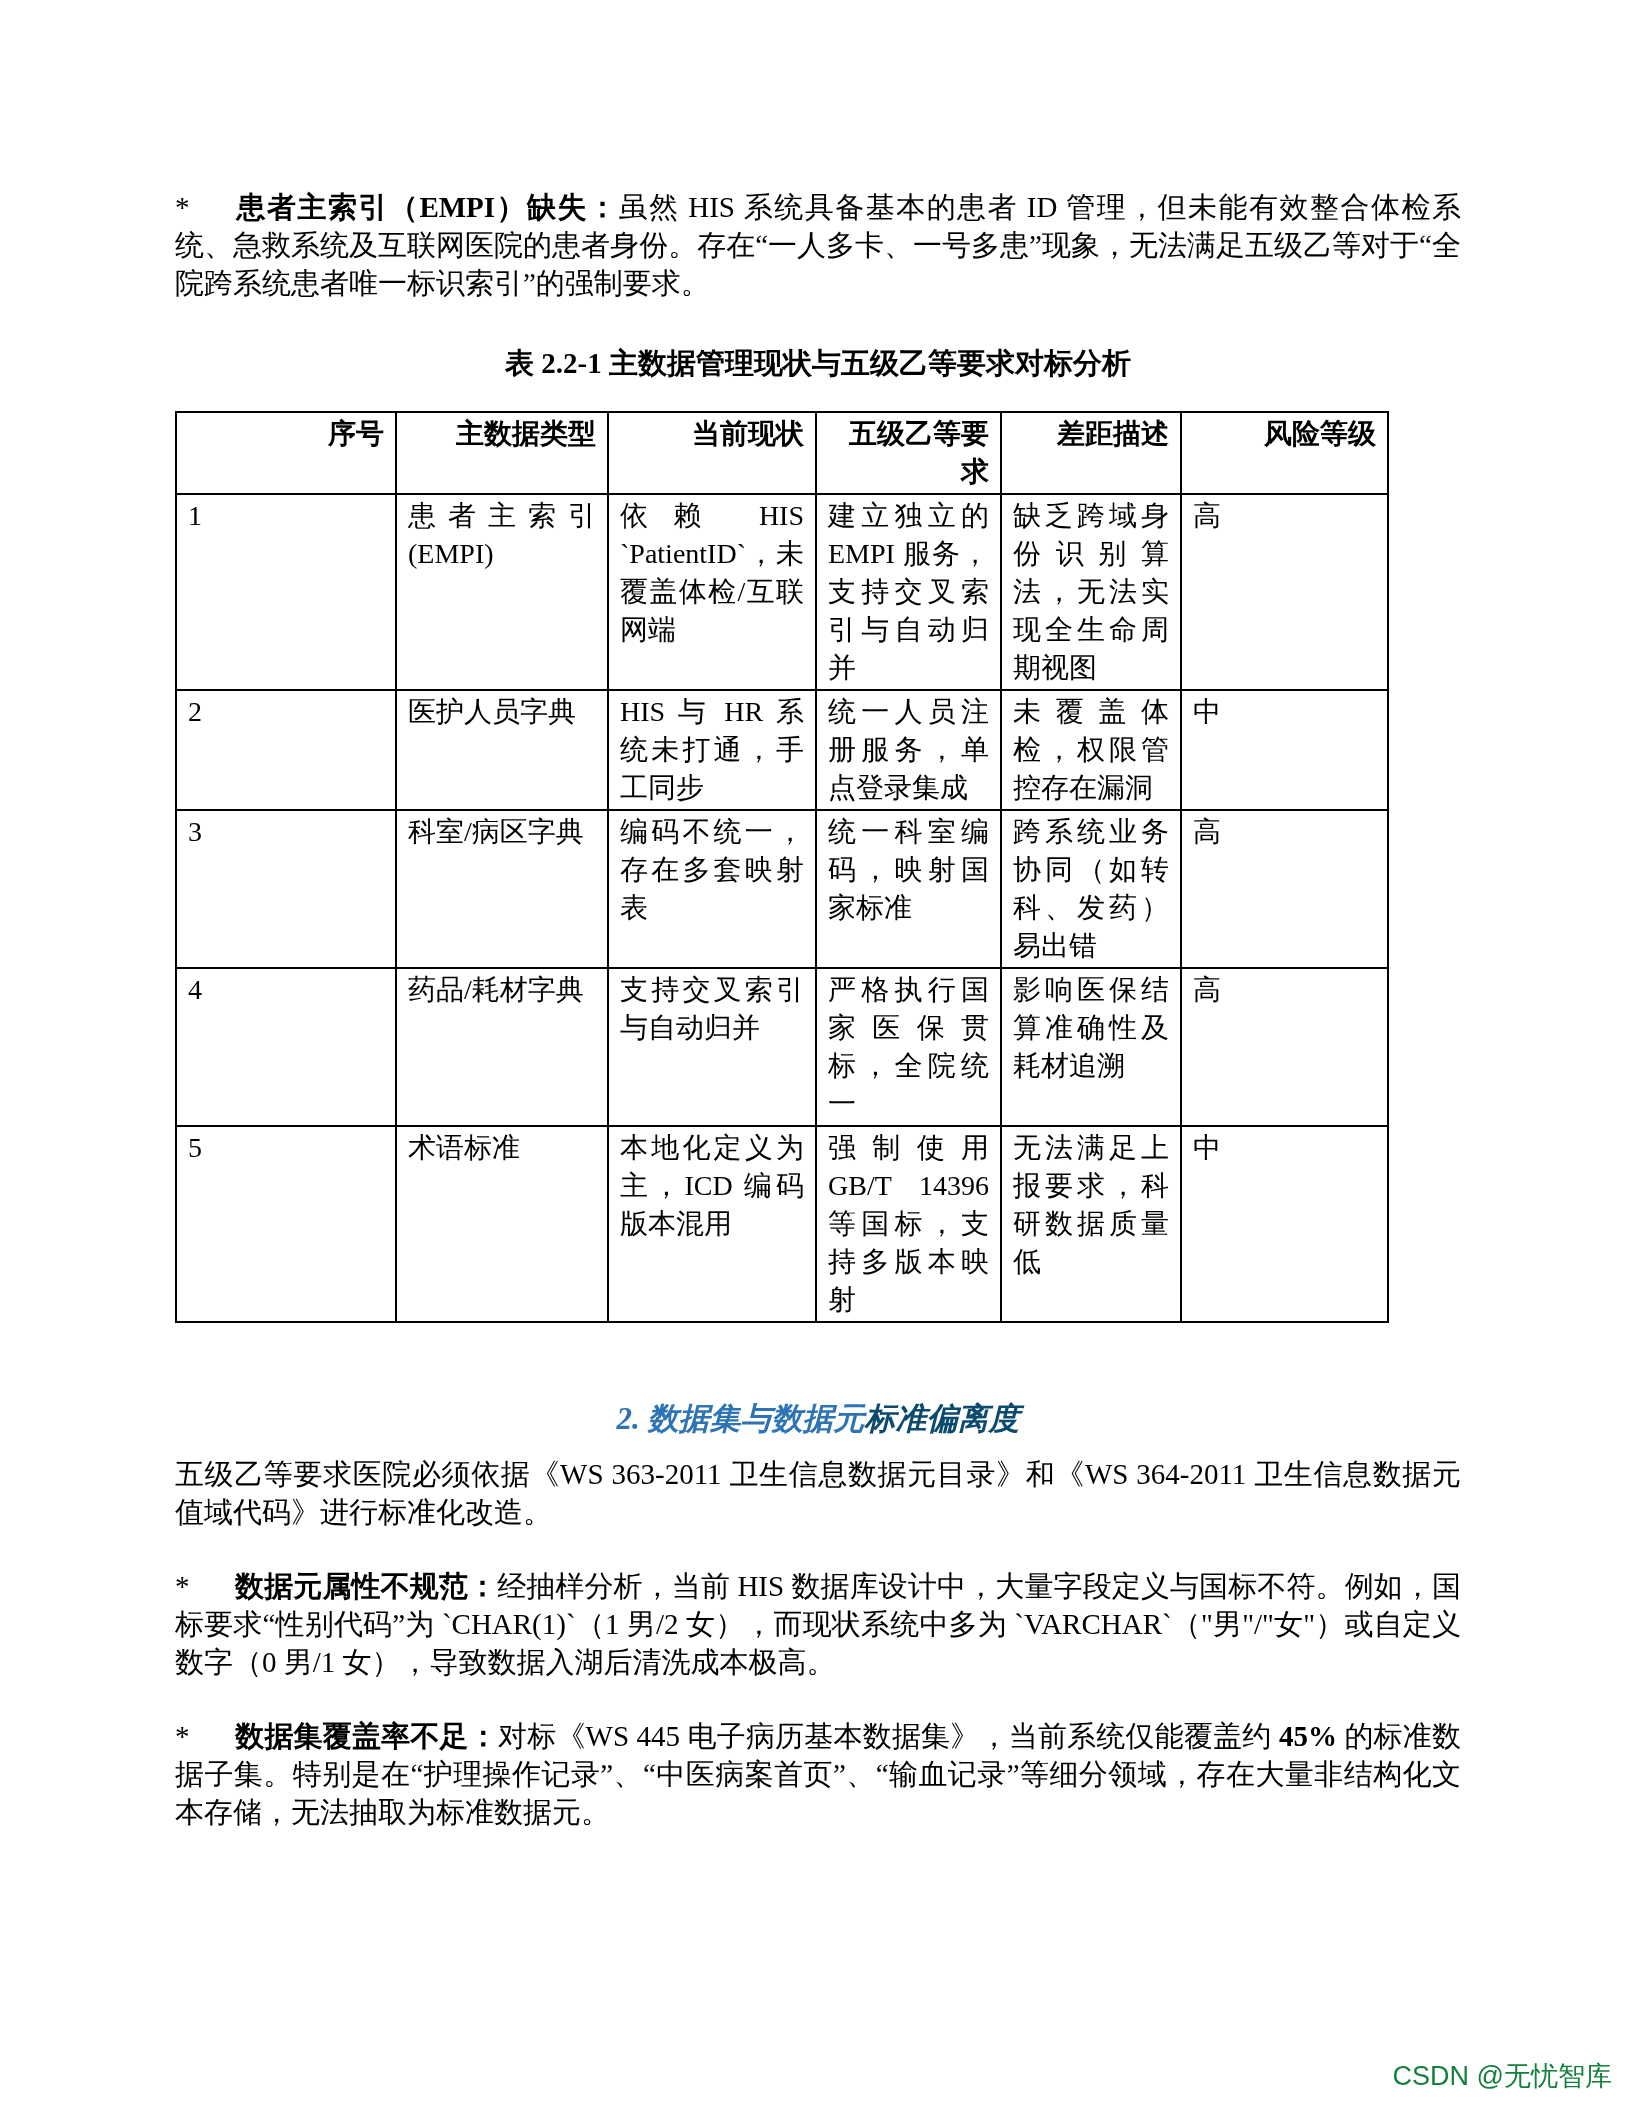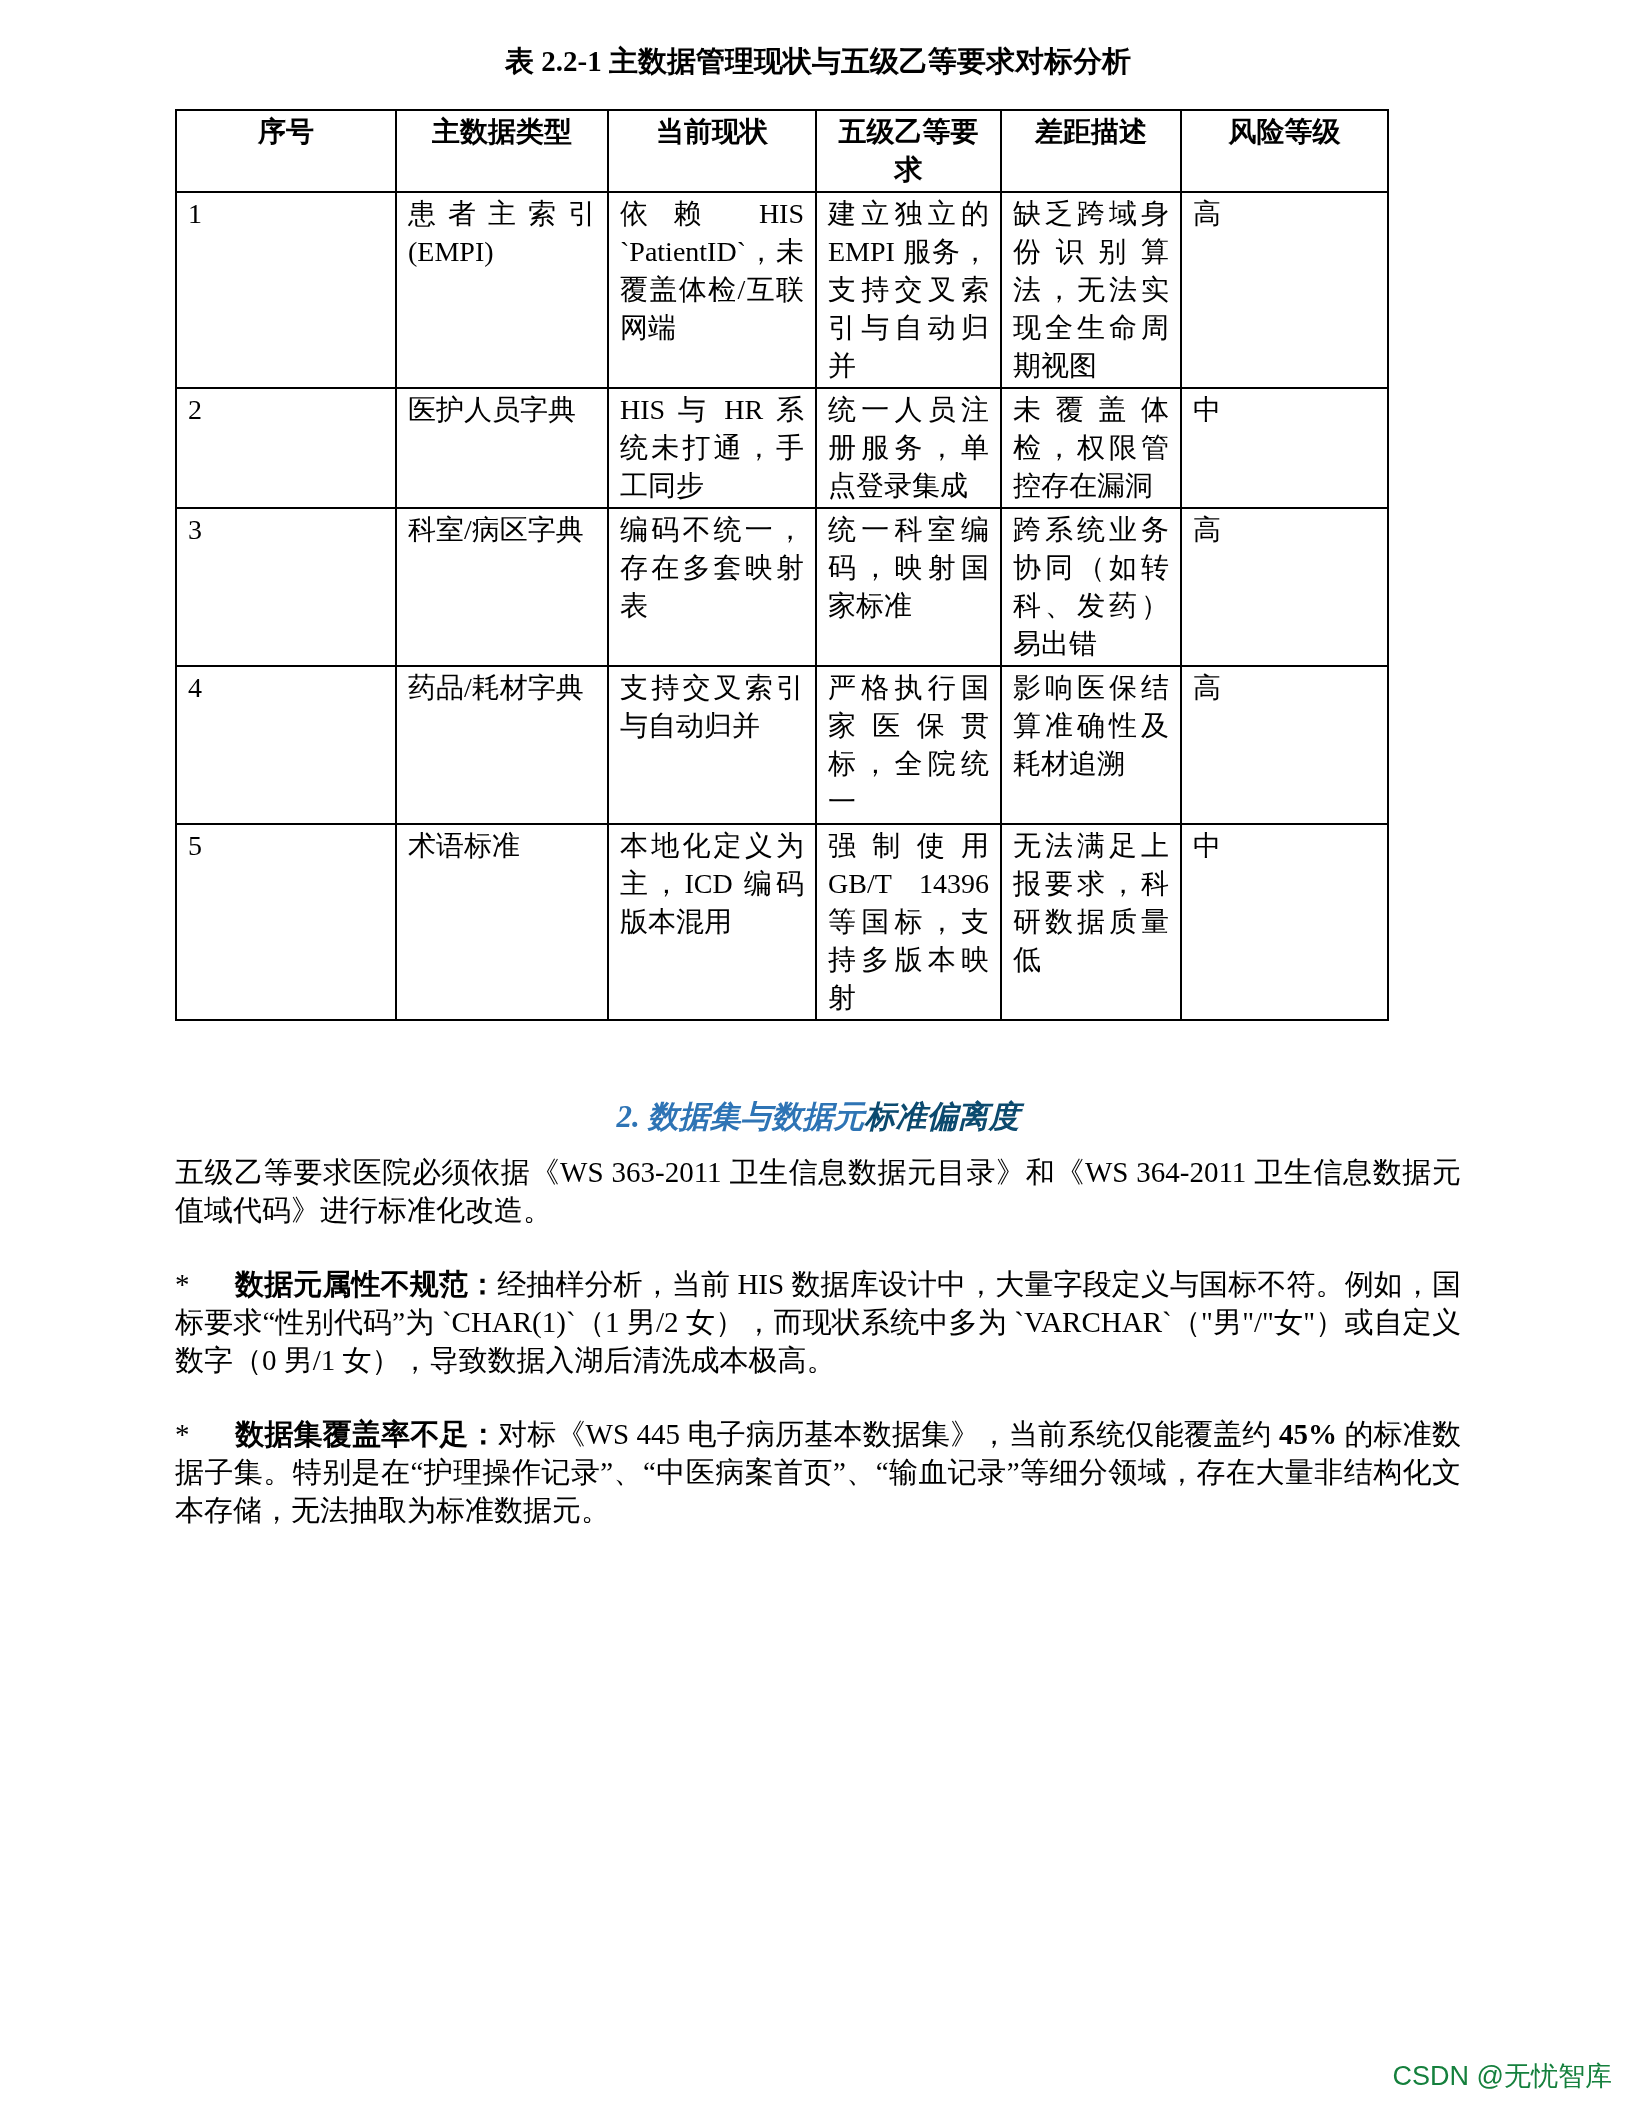--- a/index.html
+++ b/index.html
@@ -45,21 +45,21 @@
   table.doc-table th, table.doc-table td {
     border:2px solid #000000;
     vertical-align:top;
     padding:2px 11px;
     font-size:28px;
     line-height:38px;
     text-align:justify;
     font-weight:normal;
     overflow:hidden;
   }
-  table.doc-table th { font-weight:bold; text-align:center; }
+  table.doc-table th { font-weight:bold; text-align:right; }
   .sec-heading {
     margin:76px 0 14px 0;
     font-size:31px;
     line-height:40px;
     font-weight:bold;
     font-style:italic;
   }
   .sec-primary { color:#2e74b5; }
   .sec-secondary { color:#0c4a6e;font-family:Liberation Mono, monospace; }
   .mt36 { margin-top:36px; }
@@ -71,20 +71,23 @@
     font-size:27px;
     color:#15803d;
   }
 </style>
 </head>
 <body>
 
 <div class="page">
   <div class="content">
 
+    <p class="para" style="margin-top:188px">
+      <span class="bullet">*</span><span class="b">患者主索引（EMPI）缺失：</span><span>虽然 HIS 系统具备基本的患者 ID 管理，但未能有效整合体检系统、急救系统及互联网医院的患者身份。存在“一人多卡、一号多患”现象，无法满足五级乙等对于“全院跨系统患者唯一标识索引”的强制要求。</span>
+    </p>
 
     <p class="caption">表 2.2-1 主数据管理现状与五级乙等要求对标分析</p>
 
     <table class="doc-table">
       <colgroup>
         <col style="width:220px">
         <col style="width:212px">
         <col style="width:208px">
         <col style="width:185px">
         <col style="width:180px">

